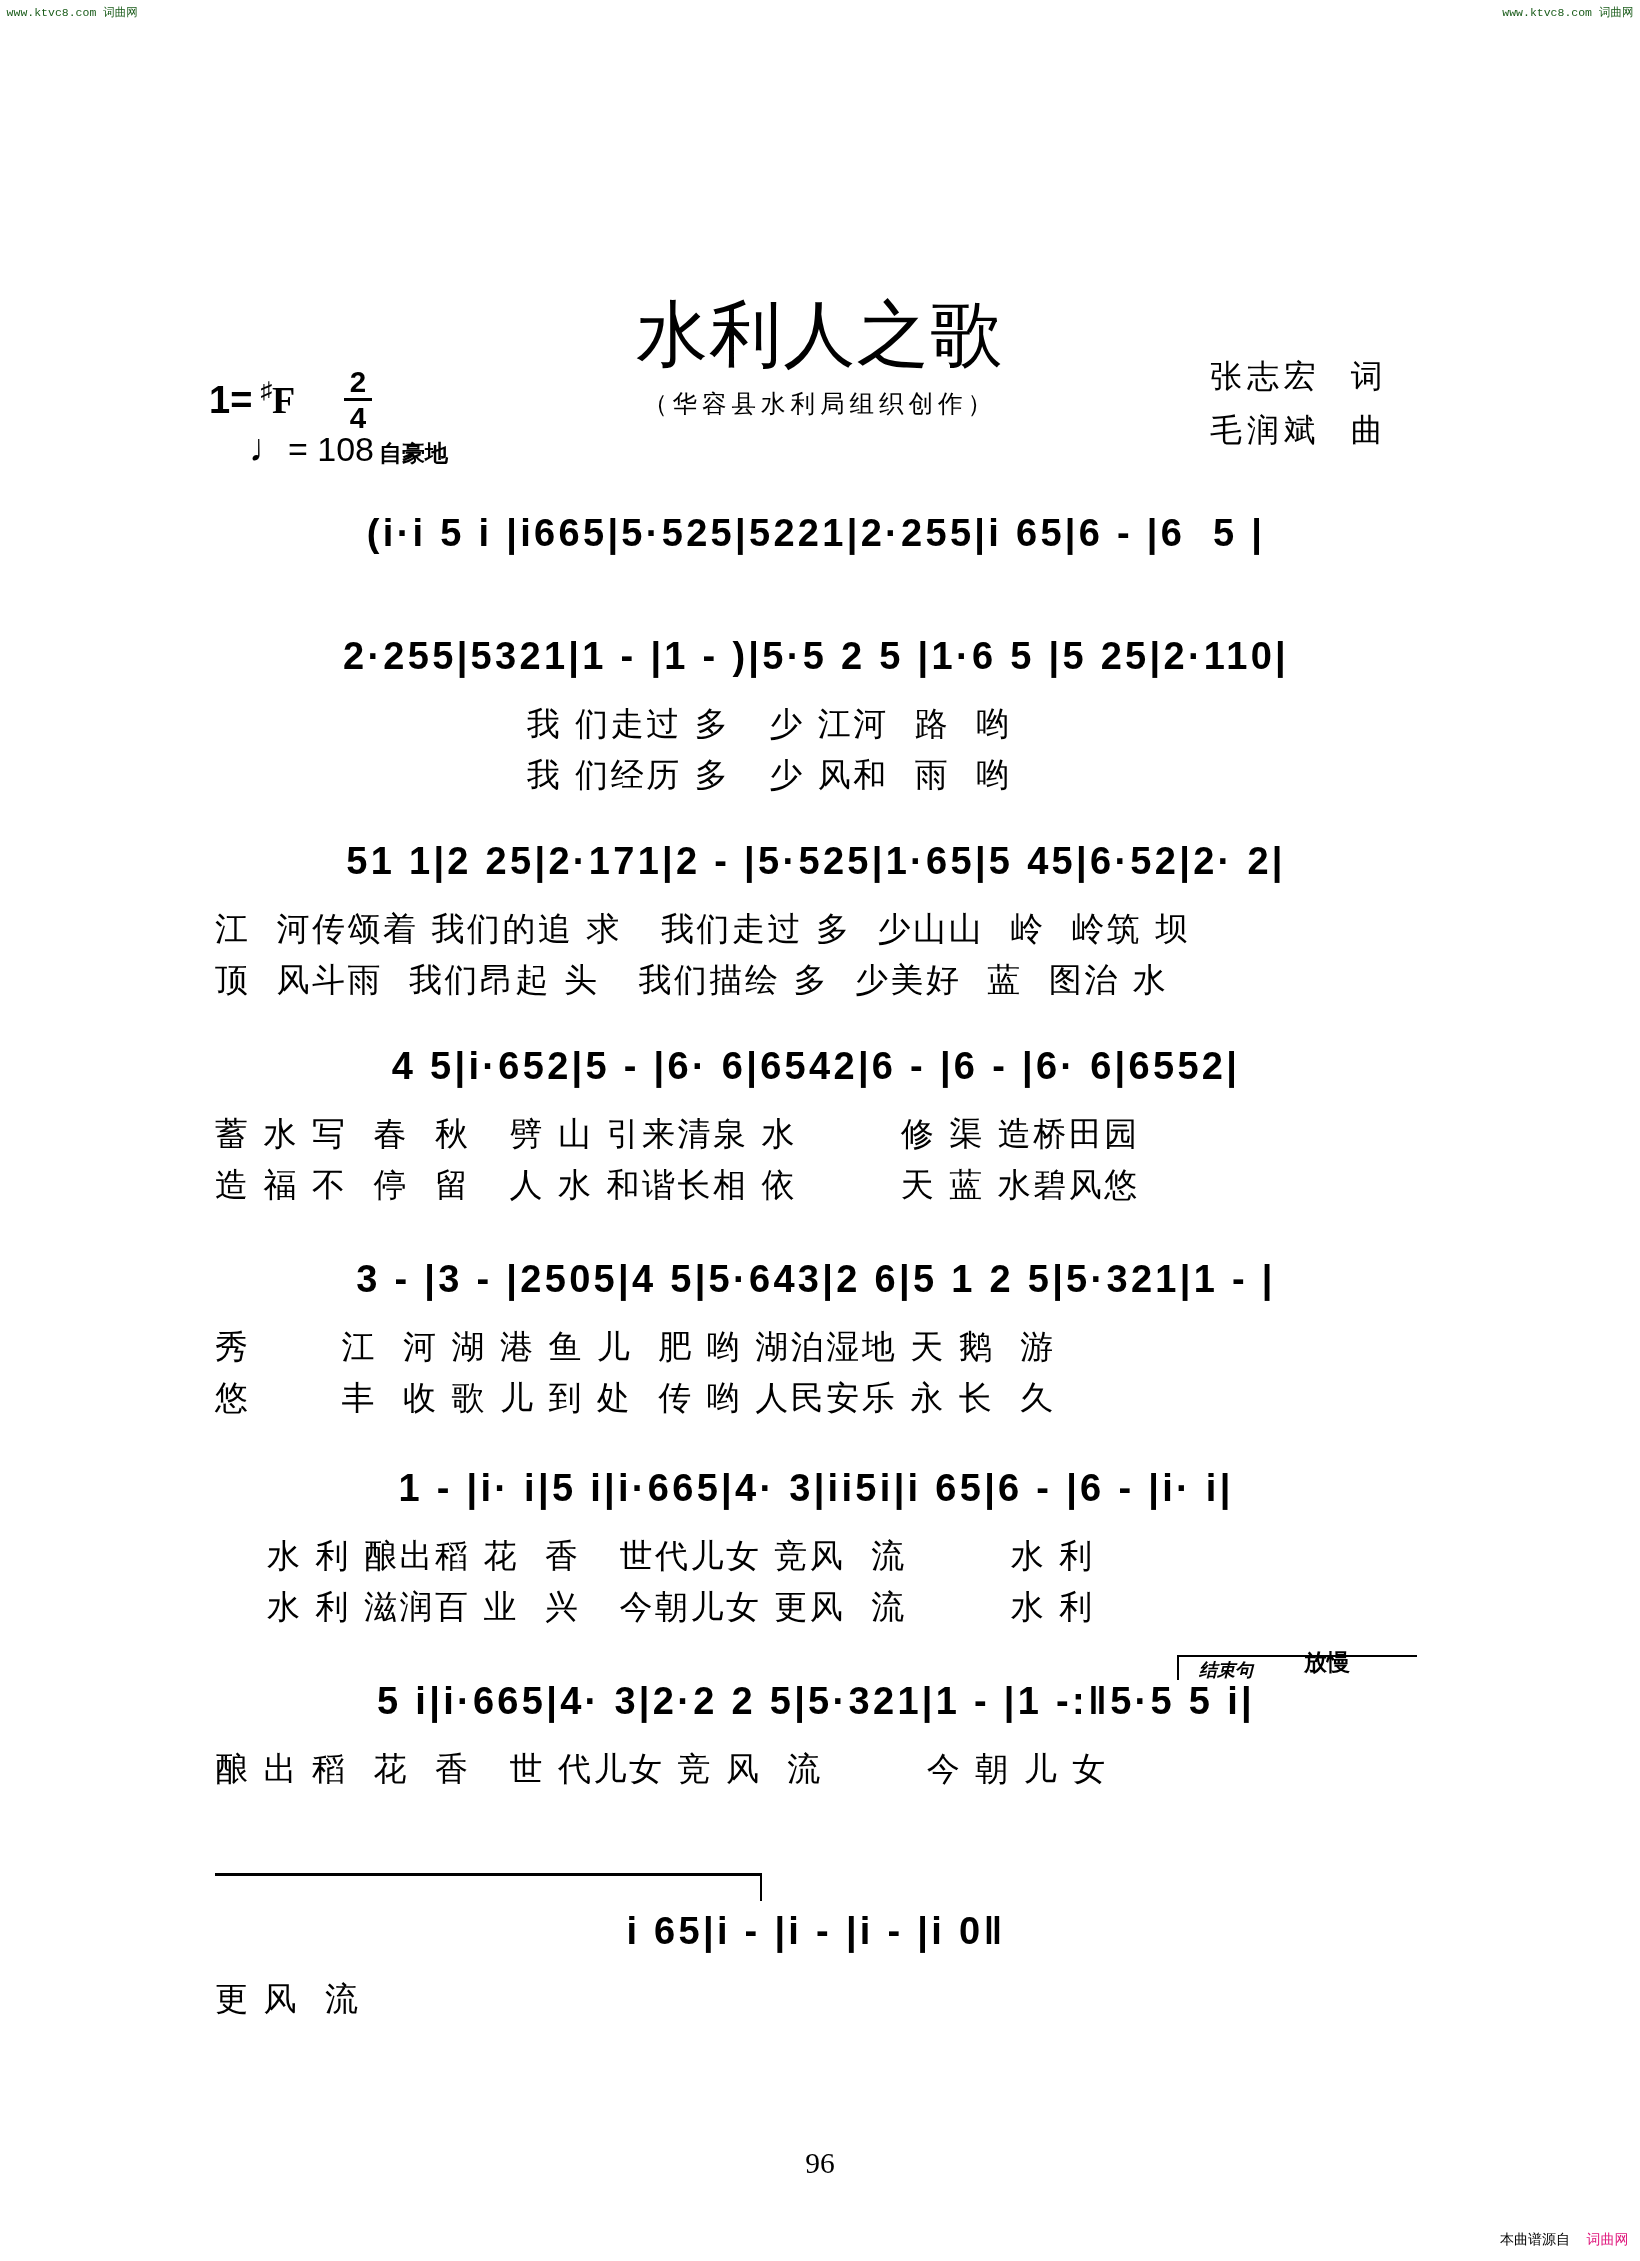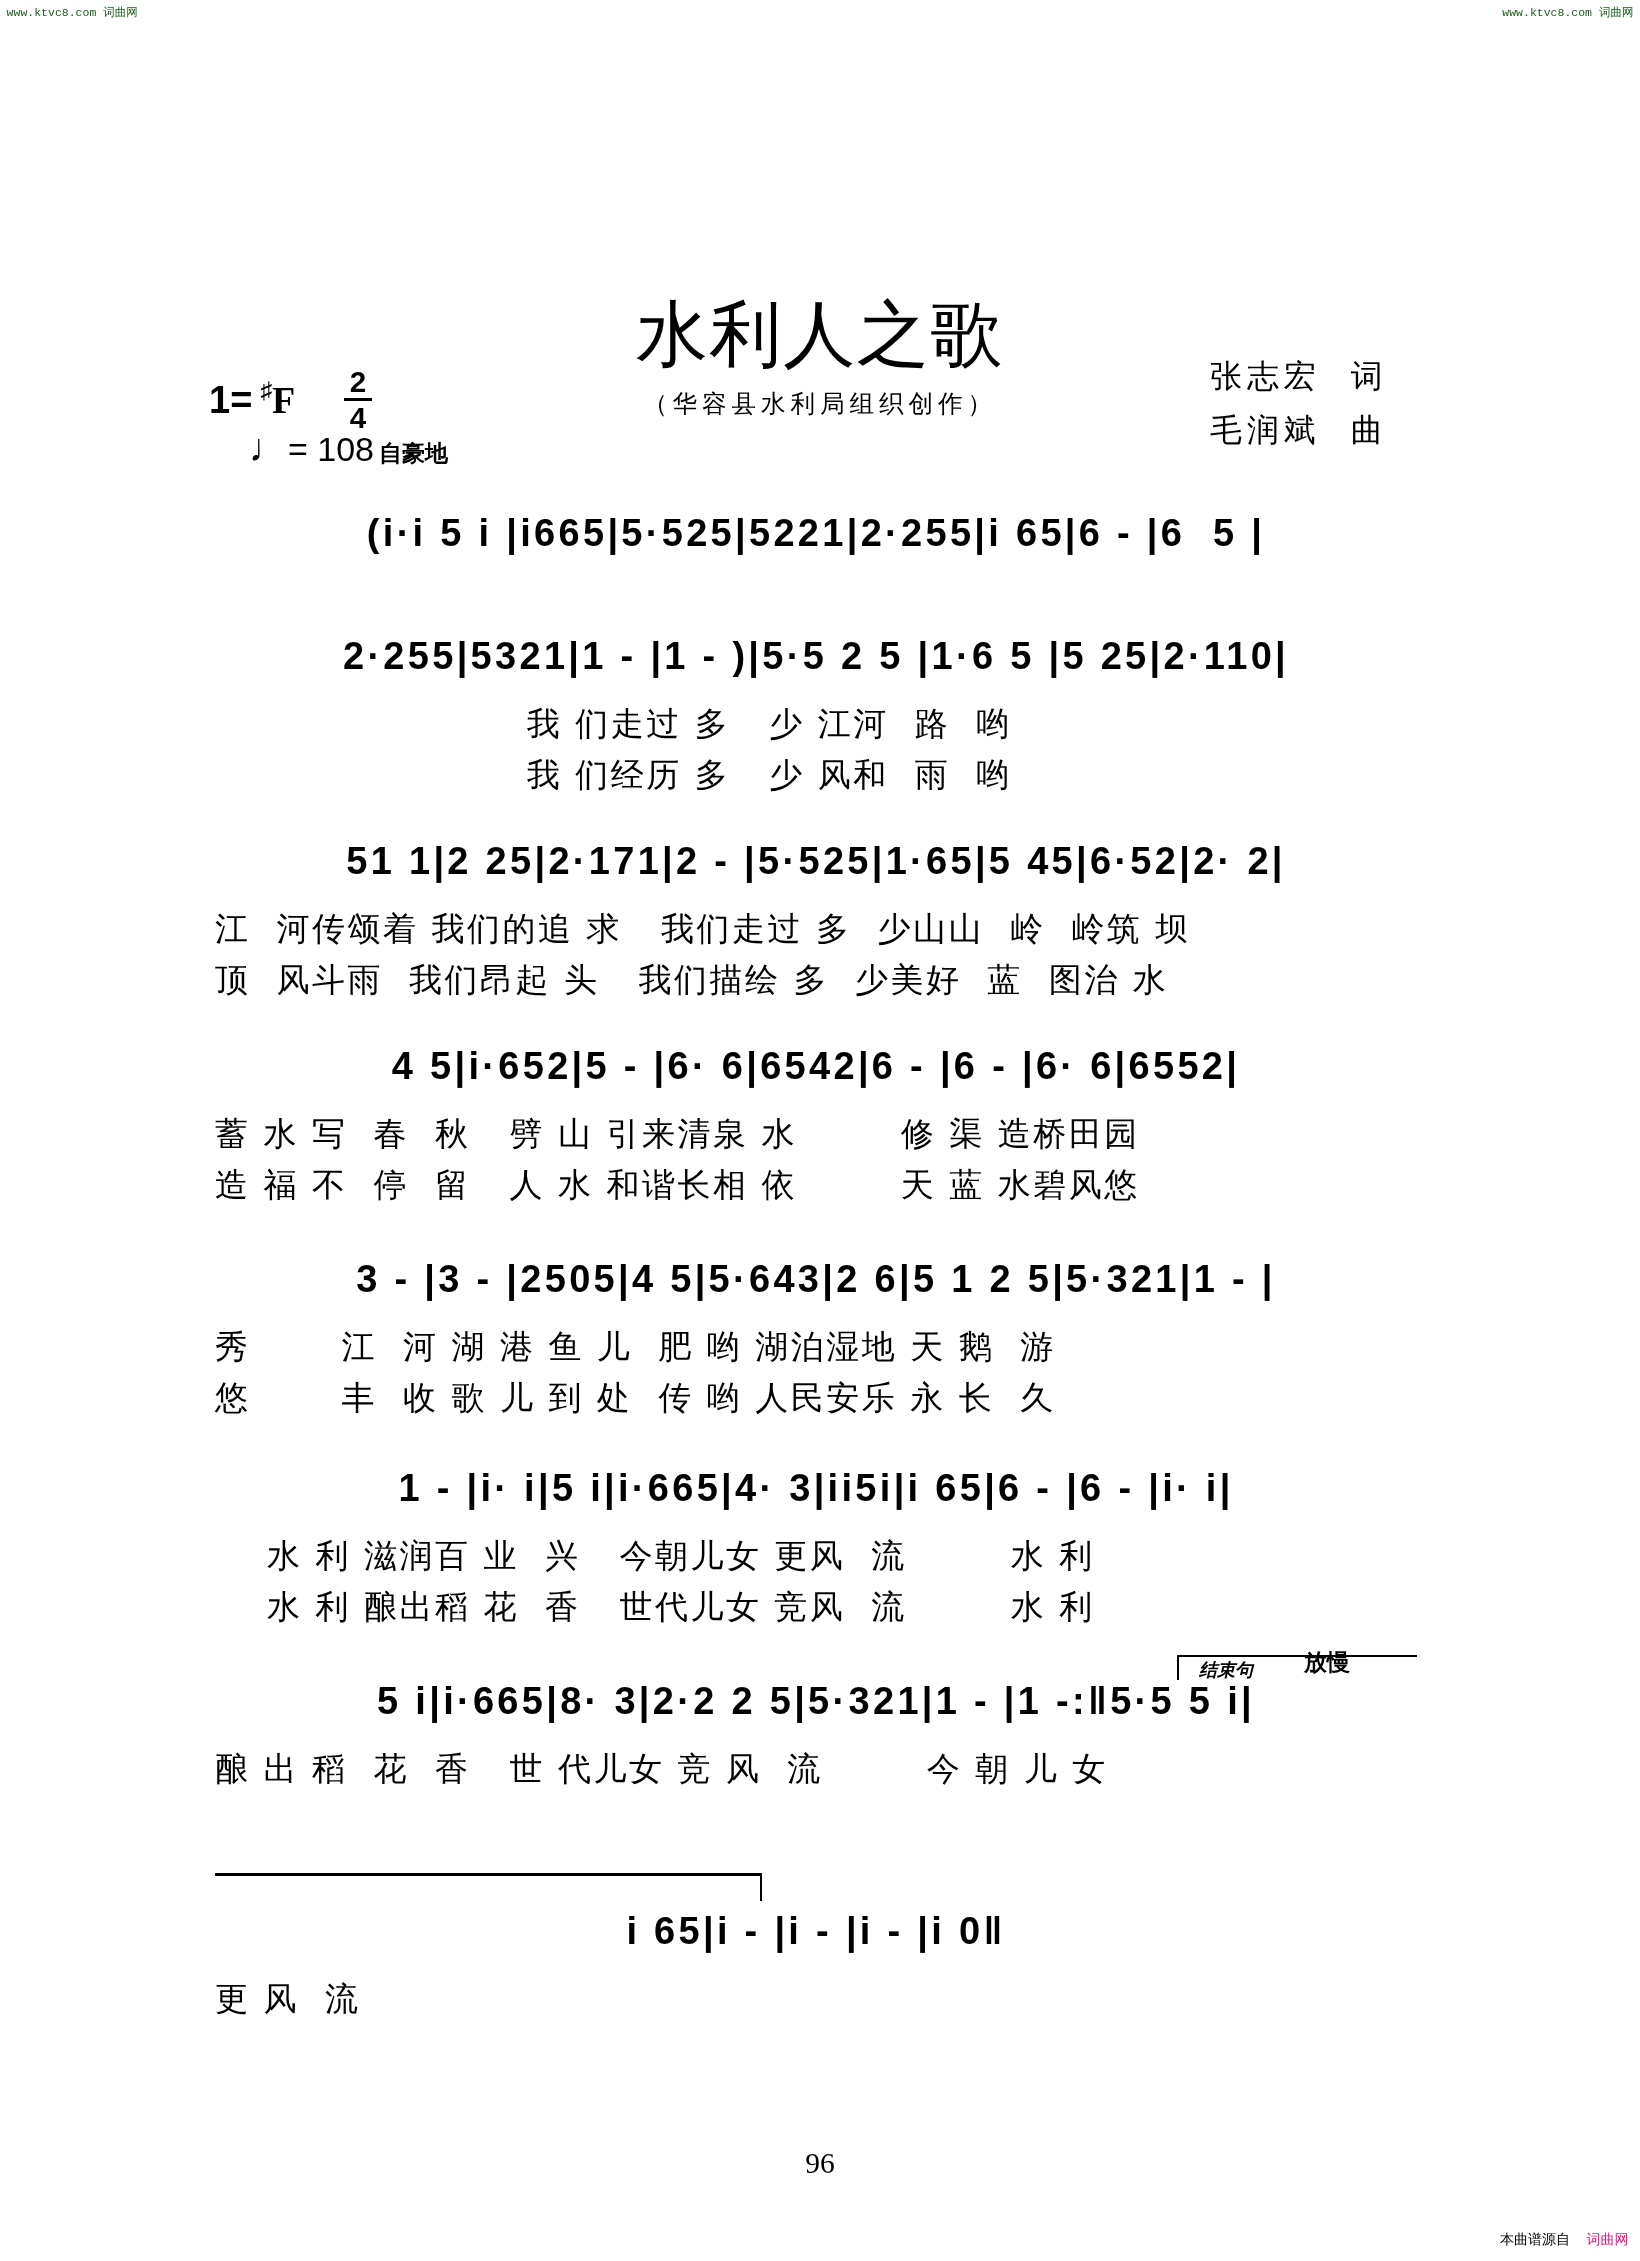--- a/index.html
+++ b/index.html
@@ -78,30 +78,30 @@
 </div>
 
 <div class="line" style="top:1255px">
   <div class="notes">3 - |3 - |2505|4 5|5·643|2 6|5 1 2 5|5·321|1 - |</div>
   <div class="lyr">秀       江  河 湖 港 鱼 儿  肥 哟 湖泊湿地 天 鹅  游</div>
   <div class="lyr">悠       丰  收 歌 儿 到 处  传 哟 人民安乐 永 长  久</div>
 </div>
 
 <div class="line" style="top:1464px">
   <div class="notes">1 - |i· i|5 i|i·665|4· 3|ii5i|i 65|6 - |6 - |i· i|</div>
+  <div class="lyr">    水 利 酿出稻 花  香   世代儿女 竞风  流        水 利</div>
   <div class="lyr">    水 利 滋润百 业  兴   今朝儿女 更风  流        水 利</div>
-  <div class="lyr">    水 利 酿出稻 花  香   世代儿女 竞风  流        水 利</div>
 </div>
 
 <div class="volta" style="left:1177px;top:1655px;width:238px;height:23px;"></div>
 <div class="volta-label" style="left:1199px;top:1658px;">结束句</div>
 <div class="slow" style="left:1304px;top:1647px;">放慢</div>
 
 <div class="line" style="top:1677px">
-  <div class="notes">5 i|i·665|8· 3|2·2 2 5|5·321|1 - |1 -:‖5·5 5 i|</div>
+  <div class="notes">5 i|i·665|4· 3|2·2 2 5|5·321|1 - |1 -:‖5·5 5 i|</div>
   <div class="lyr">酿 出 稻  花  香   世 代儿女 竞 风  流        今 朝 儿 女</div>
 </div>
 
 <div class="coda-bracket" style="left:215px;top:1873px;width:545px;height:24.6px;"></div>
 <div class="line" style="top:1907px">
   <div class="notes">i 65|i - |i - |i - |i 0‖</div>
   <div class="lyr">更 风  流</div>
 </div>
 
 <div class="pageno">96</div>

